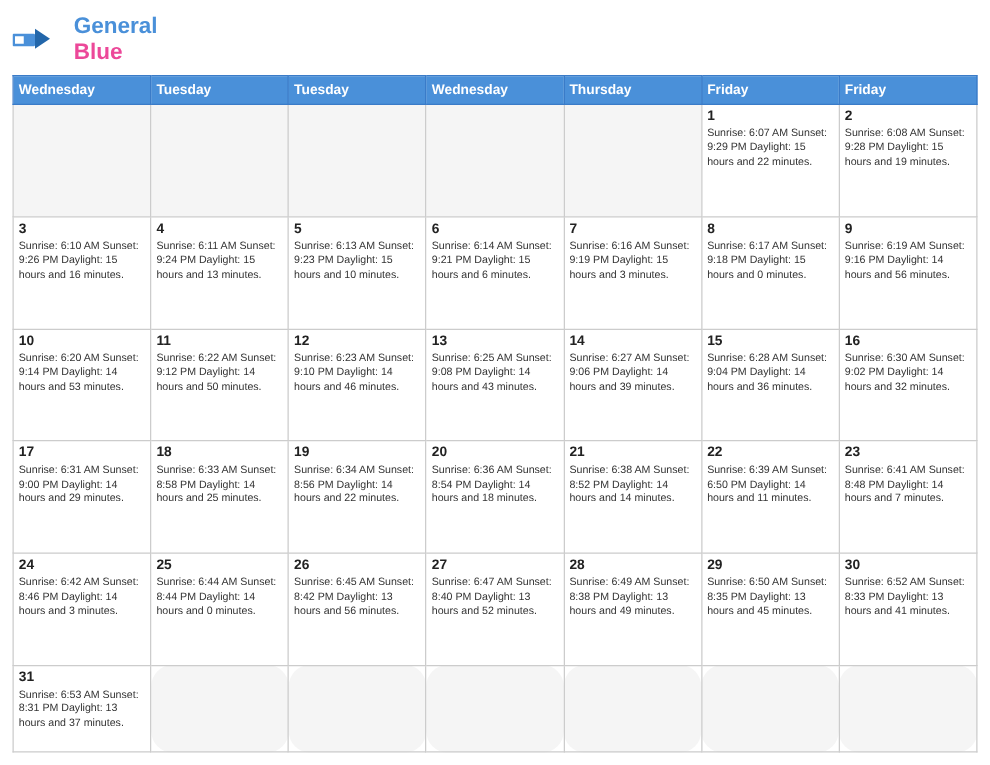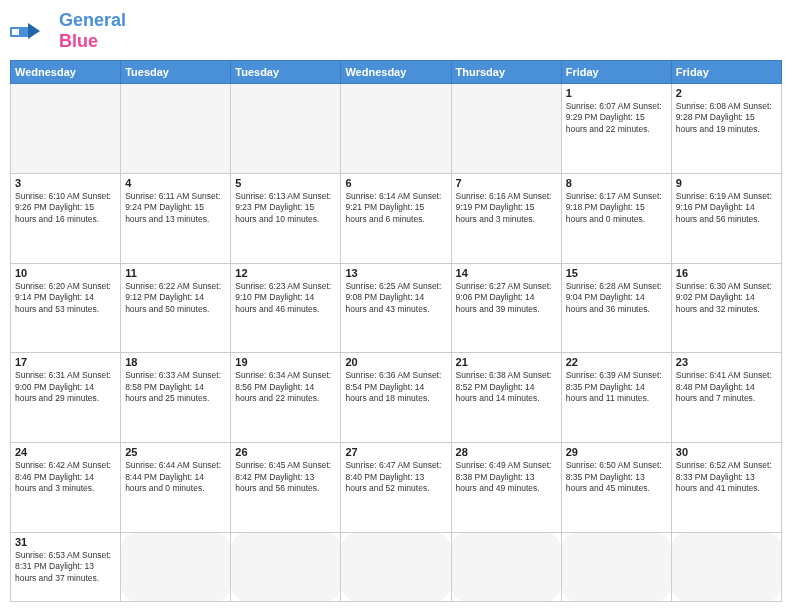--- a/index.html
+++ b/index.html
@@ -267,21 +267,21 @@
           </td>
           <td>
             <span class="day-number">21</span>
             <div class="day-info">Sunrise: 6:38 AM
 Sunset: 8:52 PM
 Daylight: 14 hours and 14 minutes.</div>
           </td>
           <td>
             <span class="day-number">22</span>
             <div class="day-info">Sunrise: 6:39 AM
-Sunset: 8:35 PM
+Sunset: 6:50 PM
 Daylight: 14 hours and 11 minutes.</div>
           </td>
           <td>
             <span class="day-number">23</span>
             <div class="day-info">Sunrise: 6:41 AM
 Sunset: 8:48 PM
 Daylight: 14 hours and 7 minutes.</div>
           </td>
         </tr>
         <tr>

